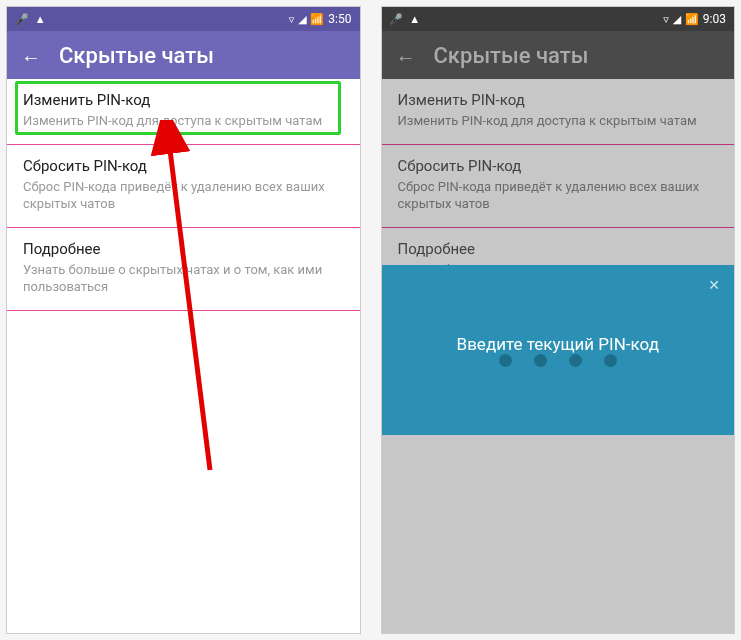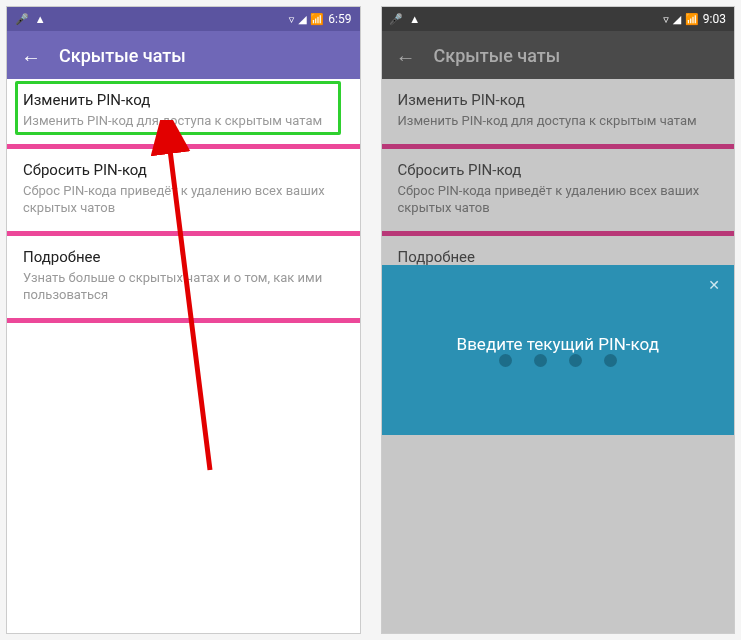--- a/index.html
+++ b/index.html
@@ -39,27 +39,27 @@
   .app-bar {
     height: 48px;
     display: flex;
     align-items: center;
     gap: 18px;
     padding: 0 14px;
     color: #fff;
   }
   .phone.left .app-bar { background: #6f67b7; }
   .phone.right .app-bar { background: #4a4a4a; color: #aaa; }
-  .app-bar .title { font-size: 18px; font-weight: 500; }
+  .app-bar .title { font-size: 22px; font-weight: 500; }
   .back-arrow { font-size: 20px; line-height: 1; }
   .content { flex: 1; position: relative; background: #fff; }
   .phone.right .content { background: #fff; }
   .list-item {
     padding: 12px 16px 14px;
-    border-bottom: 5px solid #ec4899;
+    border-bottom: 1px solid #ec4899;
   }
   .list-item .item-title {
     font-size: 15px;
     color: #222;
     margin-bottom: 3px;
   }
   .list-item .item-sub {
     font-size: 13px;
     color: #9a9a9a;
     line-height: 1.35;
@@ -123,21 +123,21 @@
 <div class="phone left">
   <div class="status-bar">
     <div class="status-left">
       <span class="status-glyph">🎤</span>
       <span class="status-glyph">▲</span>
     </div>
     <div class="status-right">
       <span class="status-glyph">▿</span>
       <span class="status-glyph">◢</span>
       <span class="status-glyph">📶</span>
-      <span>6:59</span>
+      <span>3:50</span>
     </div>
   </div>
   <div class="app-bar">
     <span class="back-arrow">←</span>
     <span class="title">Скрытые чаты</span>
   </div>
   <div class="content">
     <div class="list-item">
       <div class="item-title">Изменить PIN-код</div>
       <div class="item-sub">Изменить PIN-код для доступа к скрытым чатам</div>

